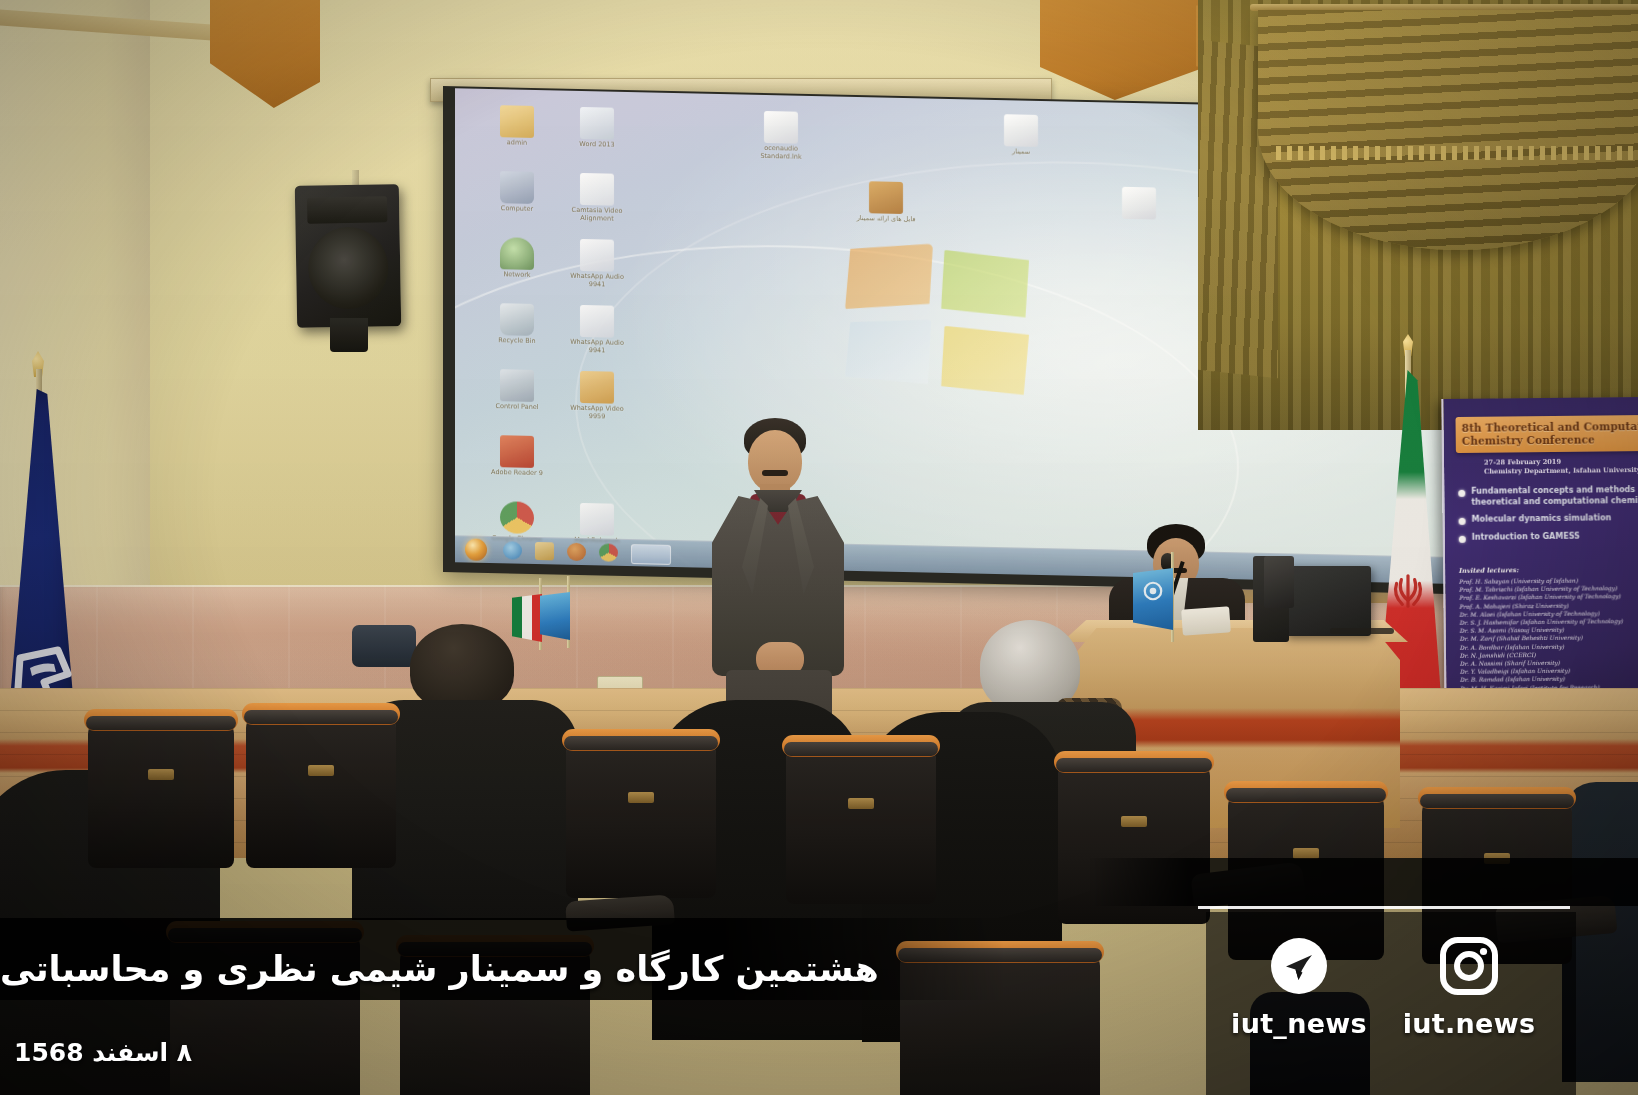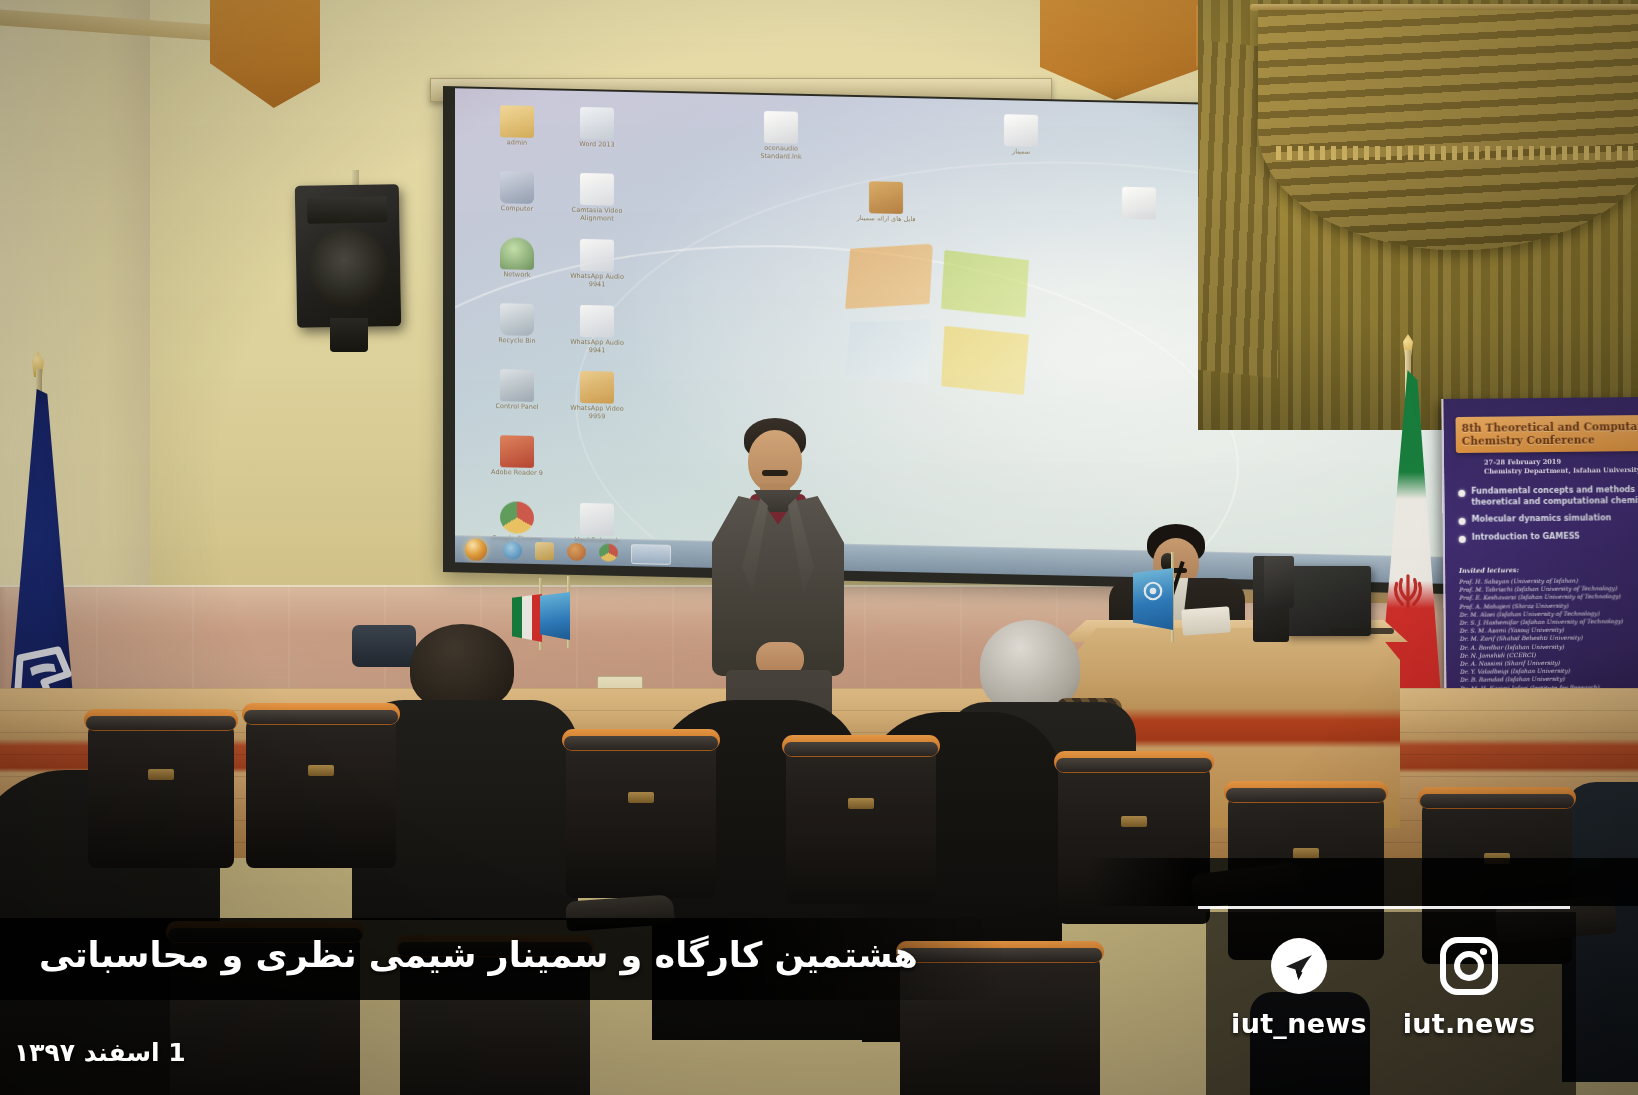--- a/index.html
+++ b/index.html
@@ -195,22 +195,22 @@
   .iut-cloth{position:absolute;left:6px;top:34px;width:88px;height:500px;
      clip-path:polygon(44% 0,56% 1%,100% 92%,100% 100%,8% 100%,0 90%);
      background:linear-gradient(172deg,#18256b 0%,#1d2d7c 30%,#16215f 70%,#0e1742 100%);
      box-shadow:inset -14px 0 26px rgba(0,0,0,.4);}
   .iut-mark{position:absolute;left:12px;top:275px;width:90px;height:205px;opacity:.95;}
 
   
   .ov-title-bar{position:absolute;left:0;top:918px;width:1004px;height:82px;
      background:linear-gradient(90deg,rgba(0,0,0,.88) 0 72%,rgba(0,0,0,.0) 100%);}
   .ov-title{position:absolute;left:0;top:918px;width:930px;height:74px;
-     display:flex;align-items:center;justify-content:flex-end;padding-right:22px;
-     box-sizing:border-box;direction:rtl;padding-left:39px;}
+     display:flex;align-items:flex-end;justify-content:flex-end;padding-right:22px;
+     box-sizing:border-box;direction:rtl;}
   .ov-title span{color:#fff;font-size:35px;font-weight:bold;line-height:46px;white-space:nowrap;
      text-shadow:0 2px 5px rgba(0,0,0,.9);}
 
   .ov-date{position:absolute;left:14px;top:1038px;color:#fff;font-size:25px;font-weight:bold;
      direction:rtl;text-shadow:0 2px 6px rgba(0,0,0,.95);}
 
   .ov-credit-bar{position:absolute;left:1090px;top:858px;width:548px;height:48px;
      background:linear-gradient(90deg,rgba(0,0,0,0) 0%,rgba(0,0,0,.82) 18%,rgba(0,0,0,.86) 100%);}
   .ov-credit{position:absolute;left:1100px;top:860px;width:520px;height:44px;direction:rtl;
      display:flex;align-items:center;justify-content:flex-start;padding-right:14px;box-sizing:border-box;}
@@ -658,15 +658,15 @@
         <circle cx="46.5" cy="17.5" r="3.6" fill="#ffffff"></circle>
       </svg>
       <div class="lbl">iut.news</div>
     </div>
   </div>
 
   <div class="ov-title-bar"></div>
   <div class="ov-title">
     <span>هشتمین کارگاه و سمینار شیمی نظری و محاسباتی</span>
   </div>
-  <div class="ov-date">1 اسفند ۱۳۹۷</div>
+  <div class="ov-date">۸ اسفند 1568</div>
 
 </div>
 
 </body></html>

